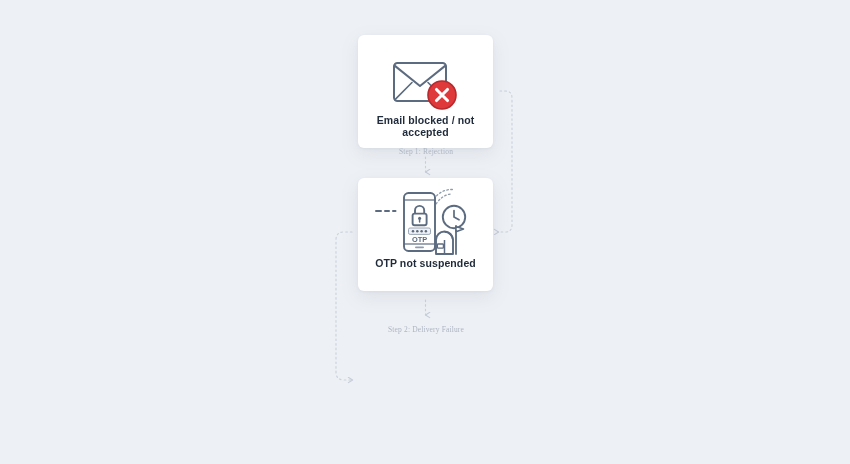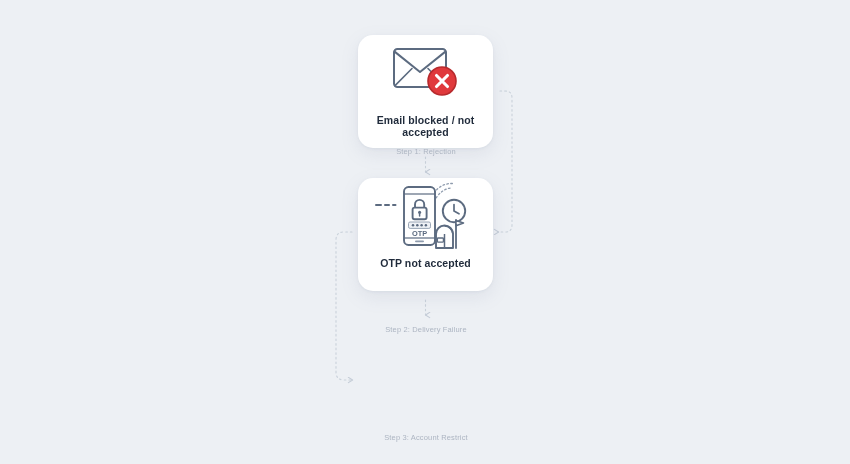--- a/index.html
+++ b/index.html
@@ -11,45 +11,46 @@
     position:relative;
   }
   #flow-canvas{position:absolute;left:0;top:0;width:850px;height:464px;}
 
   .connector-layer{position:absolute;left:0;top:0;width:850px;height:464px;pointer-events:none;}
 
   .card{
     position:absolute;
     width:135px;height:113px;
     background:#ffffff;
-    border-radius:15px;
+    border-radius:6px;
     box-shadow:0 6px 18px rgba(120,135,160,.13), 0 1px 3px rgba(120,135,160,.10);
     display:flex;flex-direction:column;align-items:center;justify-content:flex-start;
   }
   .card-art{
     height:80px;width:100%;
-    display:flex;align-items:flex-start;justify-content:center;
+    display:flex;align-items:flex-end;justify-content:center;
     padding-top:4px;box-sizing:border-box;
   }
   .card-title{
     font-size:10.5px;
     color:#1f2a3a;
     font-weight:600;
     text-align:center;
     letter-spacing:.1px;
     line-height:1.1;
     width:130px;
   }
   .card-caption{
     position:absolute;
     width:180px;
     text-align:center;
     font-size:7.5px;
     color:#adb5c2;
     letter-spacing:.15px;
+    font-family:Liberation Serif, serif;
   }
 
   
   #card-1{left:358px;top:35px;}
   #card-2{left:358px;top:178px;}
   #card-3{left:358px;top:321px;}
   #caption-1{left:336px;top:147px;}
   #caption-2{left:336px;top:290px;margin-top:35px;}
   #caption-3{left:336px;top:433px;}
 </style>
@@ -141,19 +142,18 @@
         <path d="M80,22.5 L80,29 L85,31.8" fill="none" stroke="#5c6b80" stroke-width="1.7" stroke-linecap="round" stroke-linejoin="round"></path>
 
         <path d="M62,52 A8.5,8.5 0 0 1 79,52 L79,66 L62,66 Z" fill="#ffffff" stroke="#5c6b80" stroke-width="1.9" stroke-linejoin="round"></path>
         <path d="M70.5,44 A8.5,8.5 0 0 1 79,52" fill="none" stroke="#5c6b80" stroke-width="1.6"></path>
         <line x1="70.5" y1="52" x2="70.5" y2="66" stroke="#5c6b80" stroke-width="1.5"></line>
         <rect x="63.4" y="56" width="6" height="4.2" rx="0.8" fill="#ffffff" stroke="#5c6b80" stroke-width="1.3"></rect>
         <line x1="82" y1="38" x2="82" y2="66" stroke="#5c6b80" stroke-width="1.8" stroke-linecap="round"></line>
         <path d="M82,38.5 L89.5,41 L82,43.8 Z" fill="#ffffff" stroke="#5c6b80" stroke-width="1.5" stroke-linejoin="round"></path>
       </svg>
     </div>
-    <div class="card-title">OTP not accepted</div>
+    <div class="card-title">OTP not suspended</div>
   </div>
   <div class="card-caption" id="caption-2">Step 2: Delivery Failure</div>
 
-  <div class="card-caption" id="caption-3">Step 3: Account Restrict</div>
 
 </div>
 
 </body></html>

